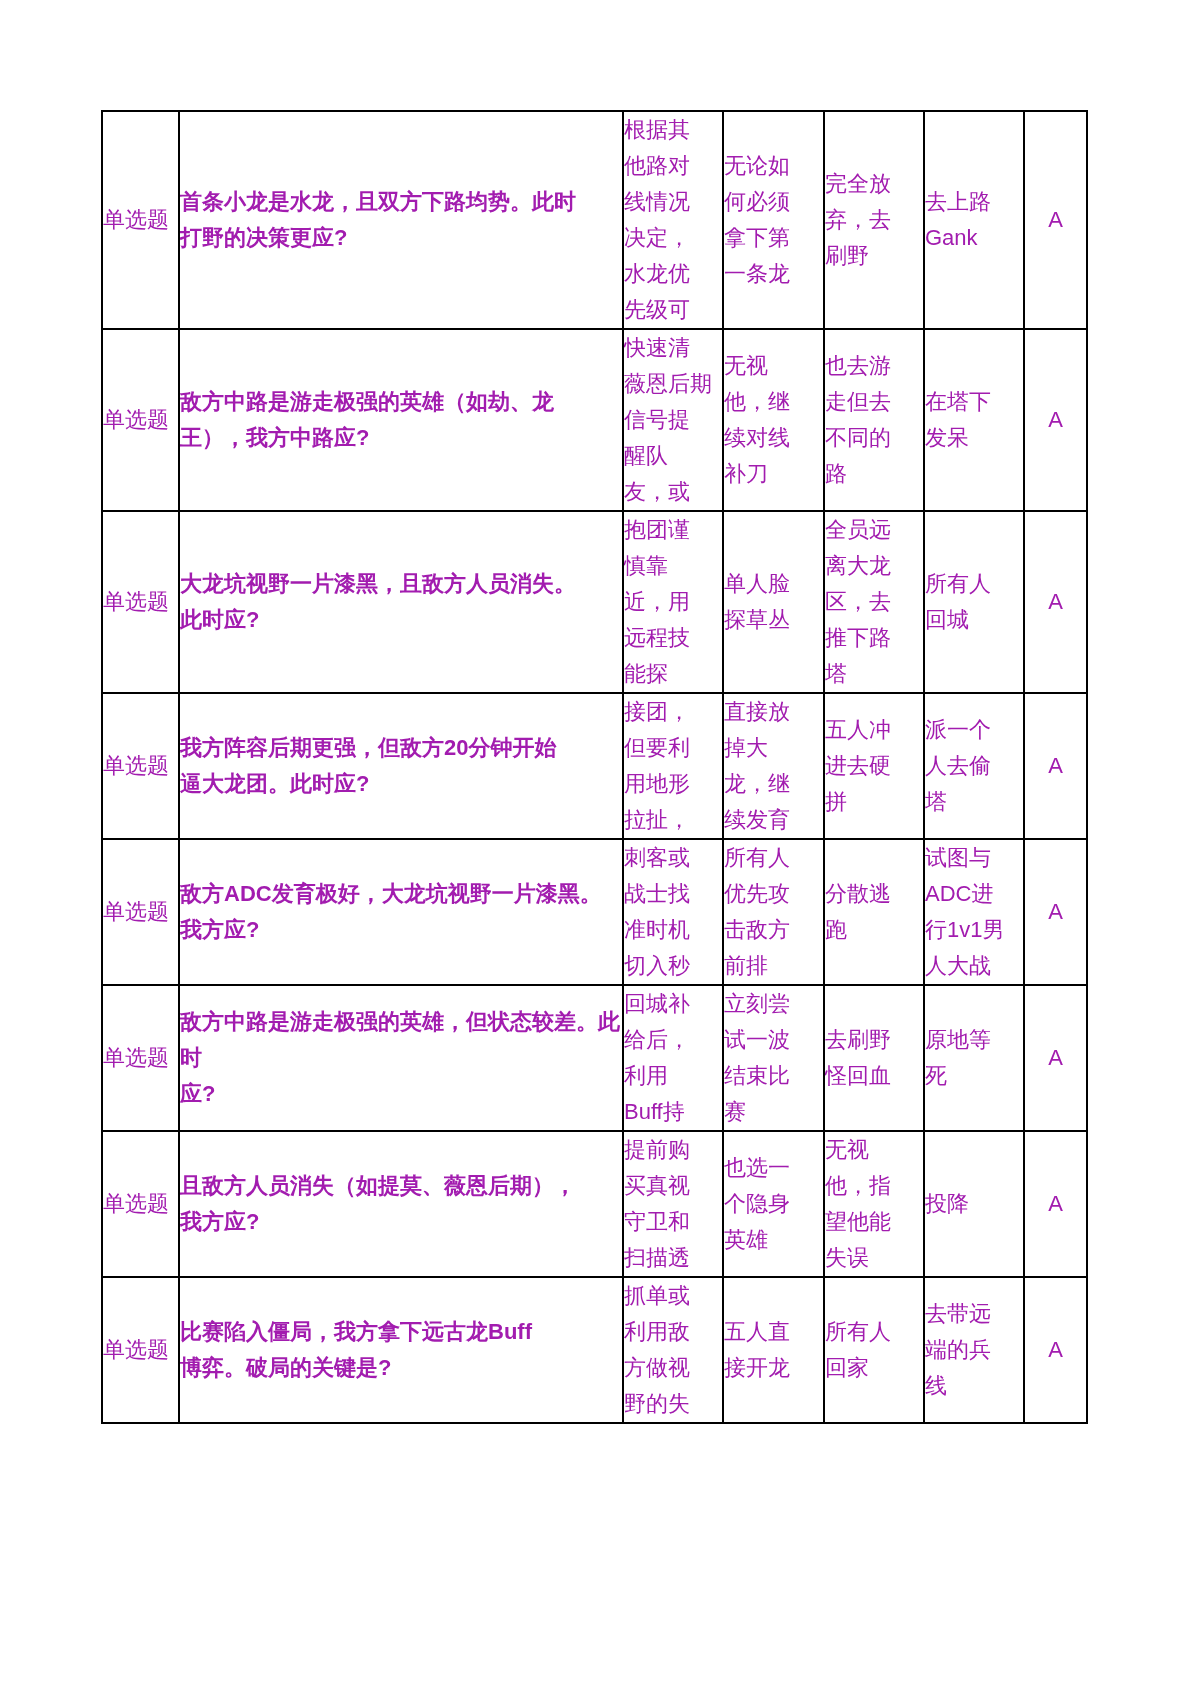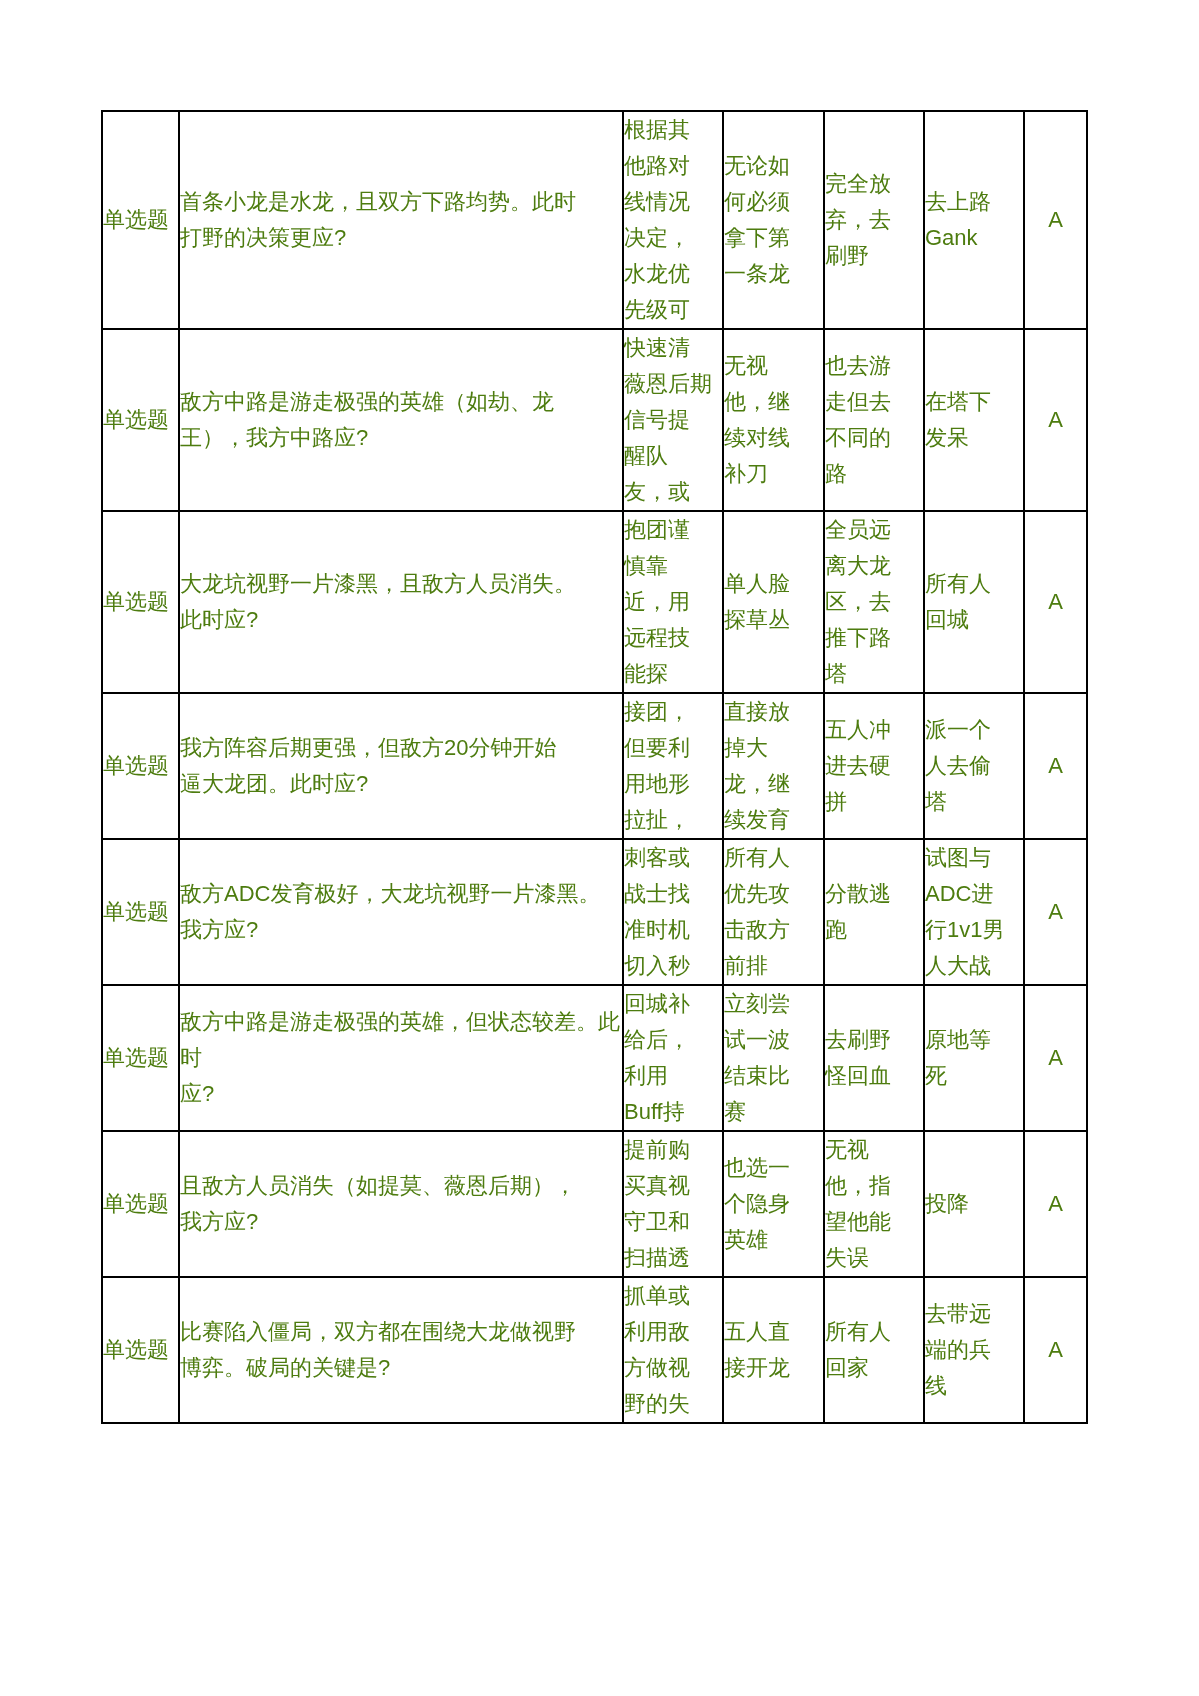--- a/index.html
+++ b/index.html
@@ -18,34 +18,35 @@
     position: absolute;
     left: 101px;
     top: 110px;
     border-collapse: collapse;
     table-layout: fixed;
     width: 985px;
   }
   table.quiz td {
     border: 2px solid #000000;
     vertical-align: middle;
-    color: #4d7c0f;
+    color: #a21caf;
     font-size: 22px;
     line-height: 36px;
     white-space: pre-line;
     overflow: hidden;
     padding: 0;
   }
   td.c-type {
     padding-left: 6px;
     padding-right: 0;
   }
   td.c-q {
     padding-left: 8px;
     padding-right: 6px;
+    font-weight: bold;
   }
   td.c-opt {
     padding-left: 8px;
     padding-right: 4px;
   }
   td.c-ans {
     text-align: center;
   }
   tr.r1 { height: 218px; }
   tr.r2 { height: 181px; }
@@ -203,21 +204,21 @@
 英雄</td>
       <td class="c-opt">无视
 他，指
 望他能
 失误</td>
       <td class="c-opt">投降</td>
       <td class="c-ans">A</td>
     </tr>
     <tr class="r8">
       <td class="c-type">单选题</td>
-      <td class="c-q">比赛陷入僵局，双方都在围绕大龙做视野
+      <td class="c-q">比赛陷入僵局，我方拿下远古龙Buff
 博弈。破局的关键是?</td>
       <td class="c-opt">抓单或
 利用敌
 方做视
 野的失</td>
       <td class="c-opt">五人直
 接开龙</td>
       <td class="c-opt">所有人
 回家</td>
       <td class="c-opt">去带远

